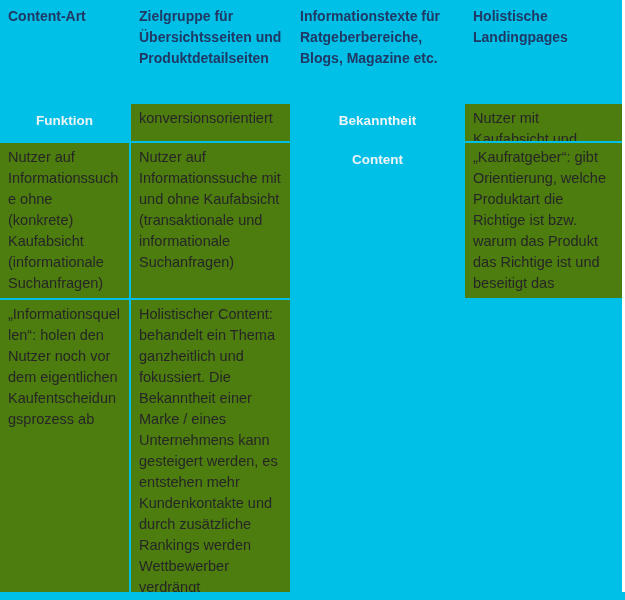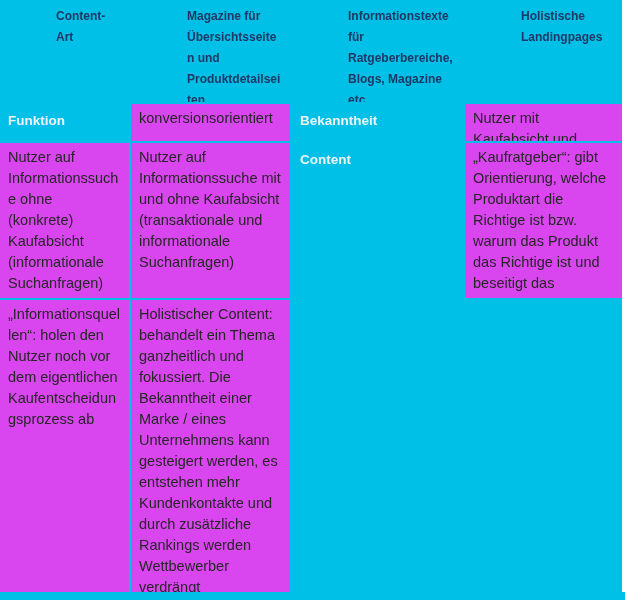--- a/index.html
+++ b/index.html
@@ -16,66 +16,66 @@
     top: 0;
     left: 0;
     display: grid;
     grid-template-columns: 129px 159px 171px 157px;
     grid-template-rows: 102px 37px 155px 292px;
     gap: 2px;
     background: #00c0e8;
     width: 622px;
   }
   .cell {
-    background: #d946ef;
+    background: #4d7c0f;
     padding: 4px 8px 2px 8px;
     font-size: 14.5px;
     line-height: 21px;
     color: #262626;
     overflow: hidden;
     overflow-wrap: break-word;
   }
   .cyan {
     background: #00c0e8;
   }
   .head {
     color: #1f3864;
     font-weight: bold;
-    font-size: 12px;
+    font-size: 14px;
     line-height: 21px;
     padding-top: 6px;
-    margin-left: 48px;
   }
   .rowlabel {
     color: #eef4f6;
     font-weight: bold;
     font-size: 13.5px;
     line-height: 20px;
     padding-top: 7px;
+    text-align: center;
   }
   .corner {
     color: #1f3864;
   }
   .bottom-strip {
     position: absolute;
     left: 0;
     top: 592px;
     width: 625px;
     height: 8px;
     background: #00c0e8;
   }
 </style>
 </head>
 <body>
 
 <div class="page">
   <div class="grid">
 
     <div class="cell cyan head corner">Content-Art</div>
-    <div class="cell cyan head">Magazine für Übersichtsseiten und Produktdetailseiten</div>
+    <div class="cell cyan head">Zielgruppe für Übersichtsseiten und Produktdetailseiten</div>
     <div class="cell cyan head">Informationstexte für Ratgeberbereiche, Blogs, Magazine etc.</div>
     <div class="cell cyan head">Holistische Landingpages</div>
 
     <div class="cell cyan rowlabel">Funktion</div>
     <div class="cell">konversionsorientiert</div>
 
     <div class="cell cyan rowlabel">Bekanntheit</div>
     <div class="cell">Nutzer mit Kaufabsicht und Informationsdefizit (transaktionale Suchanfragen)</div>
     <div class="cell">Nutzer auf Informationssuche ohne (konkrete) Kaufabsicht (informationale Suchanfragen)</div>
     <div class="cell">Nutzer auf Informationssuche mit und ohne Kaufabsicht (transaktionale und informationale Suchanfragen)</div>

